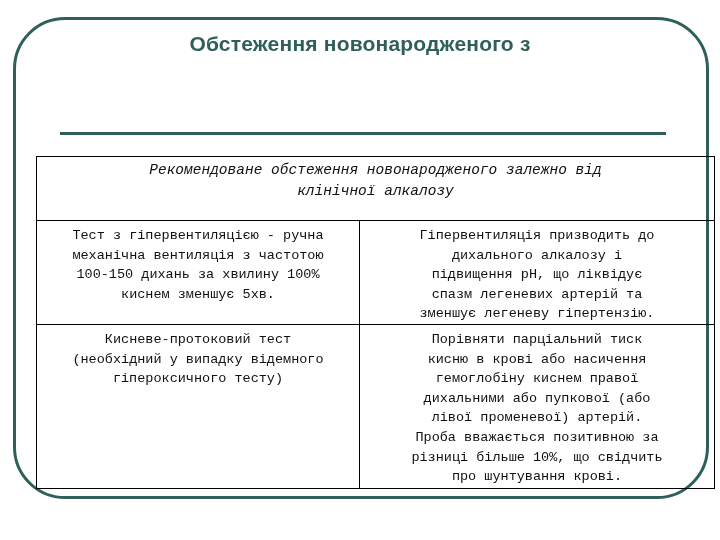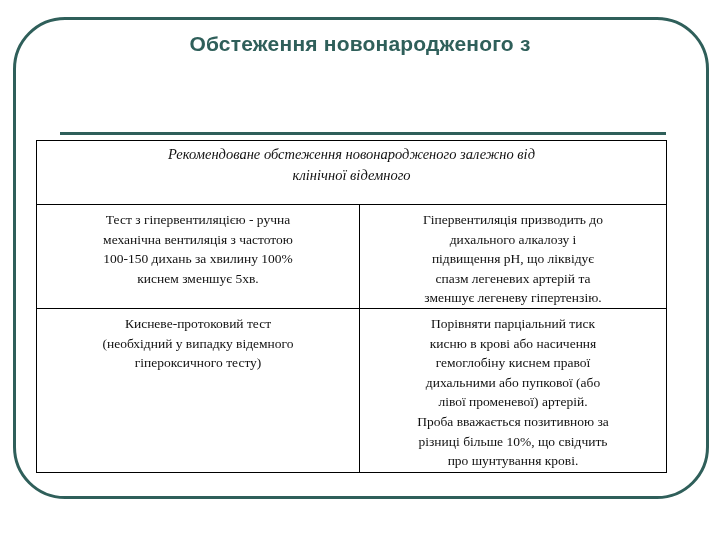--- a/index.html
+++ b/index.html
@@ -43,24 +43,24 @@
       position: absolute;
       left: 60px;
       top: 132px;
       width: 606px;
       height: 3px;
       background: #2f5f5a;
     }
     table.info {
       position: absolute;
       left: 36px;
-      top: 140px;
-      width: 631px;
+      top: 156px;
+      width: 679px;
       border-collapse: collapse;
-      font-family: Liberation Serif, serif;
+      font-family: Liberation Mono, monospace;
       color: #111111;
       font-size: 13.5px;
     }
     table.info td, table.info th {
       border: 1px solid #000000;
       text-align: center;
       vertical-align: top;
       padding: 0;
     }
     .hdr {
@@ -89,21 +89,21 @@
     <div>Обстеження новонародженого з</div>
   </div>
 
   <div class="rule"></div>
 
   <table class="info">
     <tbody>
         <tr>
       <th class="hdr" colspan="2">
         <div>Рекомендоване обстеження новонародженого залежно від</div>
-        <div>клінічної відемного</div>
+        <div>клінічної алкалозу</div>
       </th>
     </tr>
     <tr class="r1">
       <td class="c col-left">
         <div>Тест з гіпервентиляцією - ручна</div>
         <div>механічна вентиляція з частотою</div>
         <div>100-150 дихань за хвилину 100%</div>
         <div>киснем зменшує 5хв.</div>
       </td>
       <td class="c">

